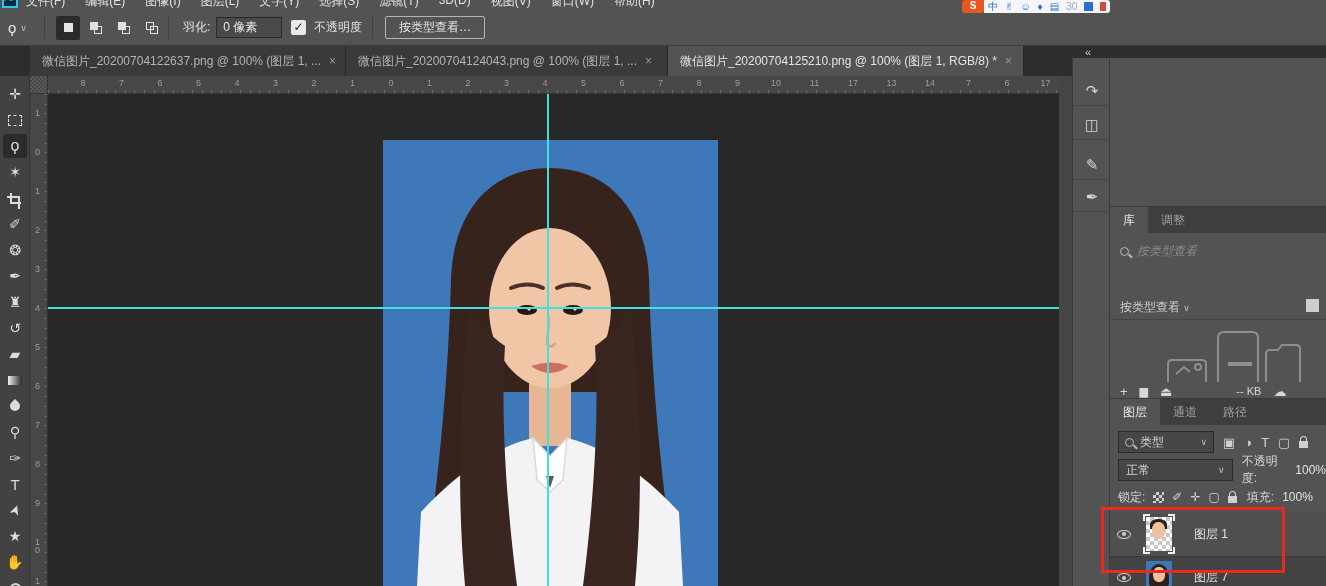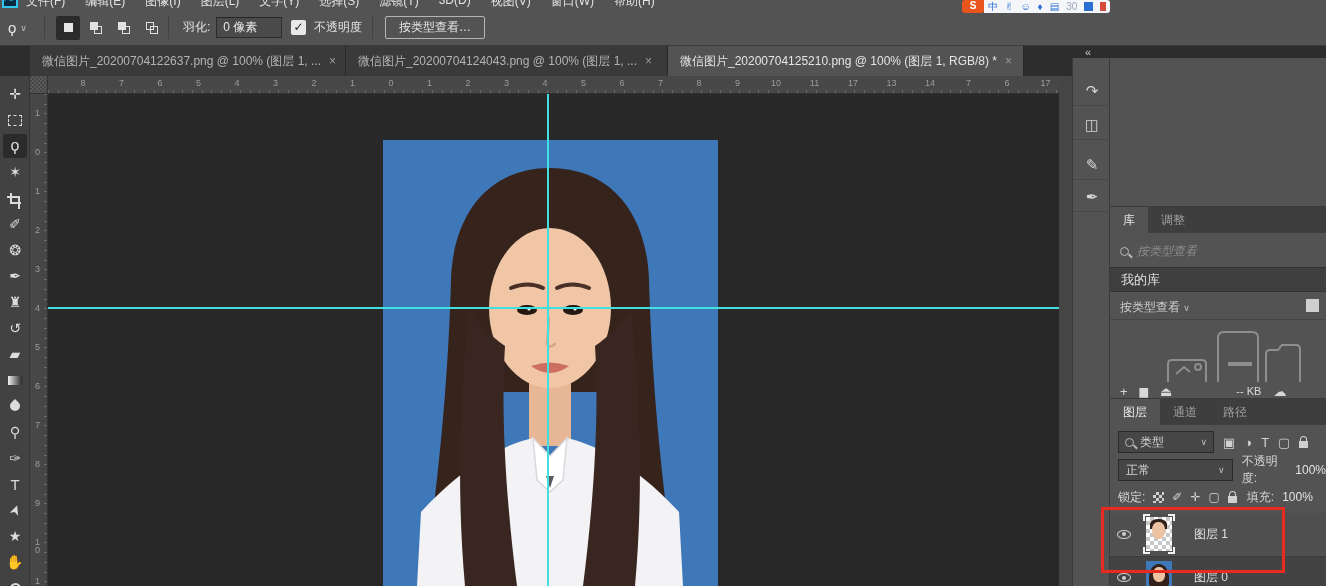--- a/index.html
+++ b/index.html
@@ -403,21 +403,20 @@
 
   <div id="library-panel">
     <div class="panel-tabs">
       <div class="ptab active">库</div>
       <div class="ptab">调整</div>
     </div>
     <div id="lib-search">
       <span class="search-glyph"></span>
       <em>按类型查看</em>
     </div>
-    <div id="lib-select">我的库</div>
     <div id="lib-view"><span>按类型查看</span> <span class="chev">∨</span></div>
     <div id="lib-grid-ico">
         <i style="left:0;top:0;"></i>
         <i style="left:7px;top:0;"></i>
         <i style="left:0;top:7px;"></i>
         <i style="left:7px;top:7px;"></i>
       </div>
     <div id="lib-art">
       <svg width="216" height="62" viewBox="0 0 216 62">
         <g fill="none" stroke="#8e8e8e" stroke-width="2">
@@ -493,18 +492,18 @@
       <span style="margin-left:14px;">图层 1</span>
     </div>
     <div class="layer-row" id="layer-row-0">
       <span class="eye-cell">
           <span class="eye"></span>
         </span>
       <span class="thumb photo0">
         <span class="mini-hair2"></span>
           <span class="mini-face2"></span>
       </span>
-      <span style="margin-left:14px;">图层 0</span>
+      <span style="margin-left:14px;">图层 7</span>
     </div>
   </div>
 </div>
 
 <div id="annotation-rect"></div>
 
 </body></html>

